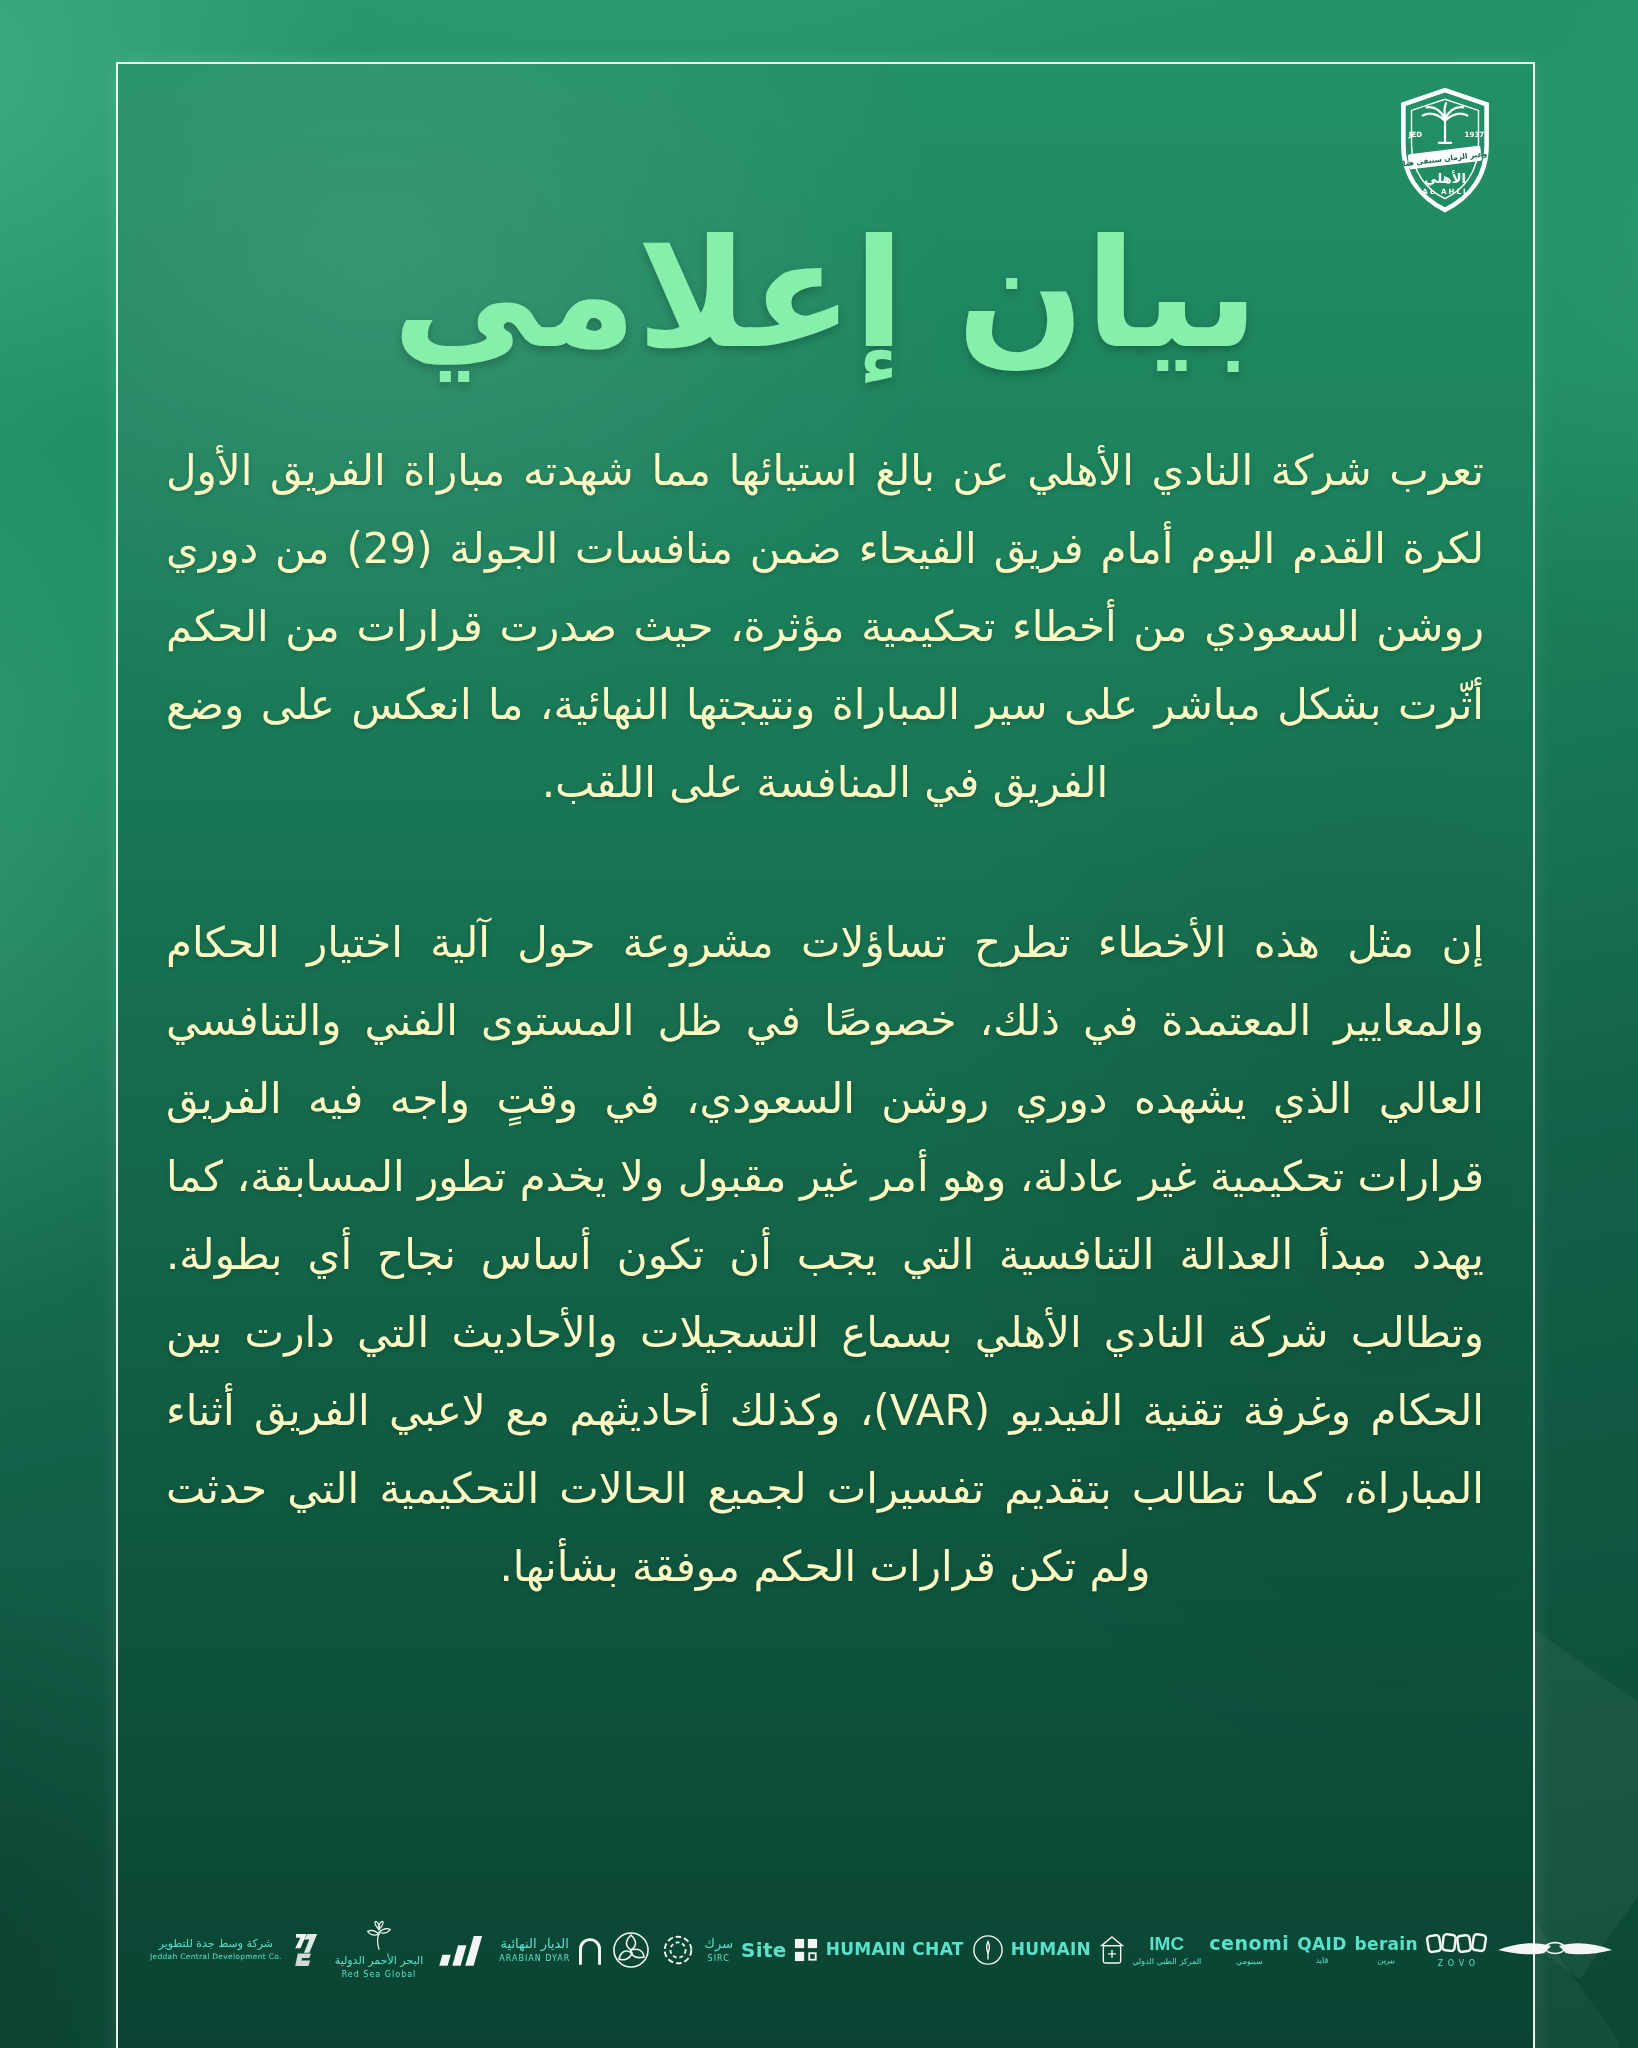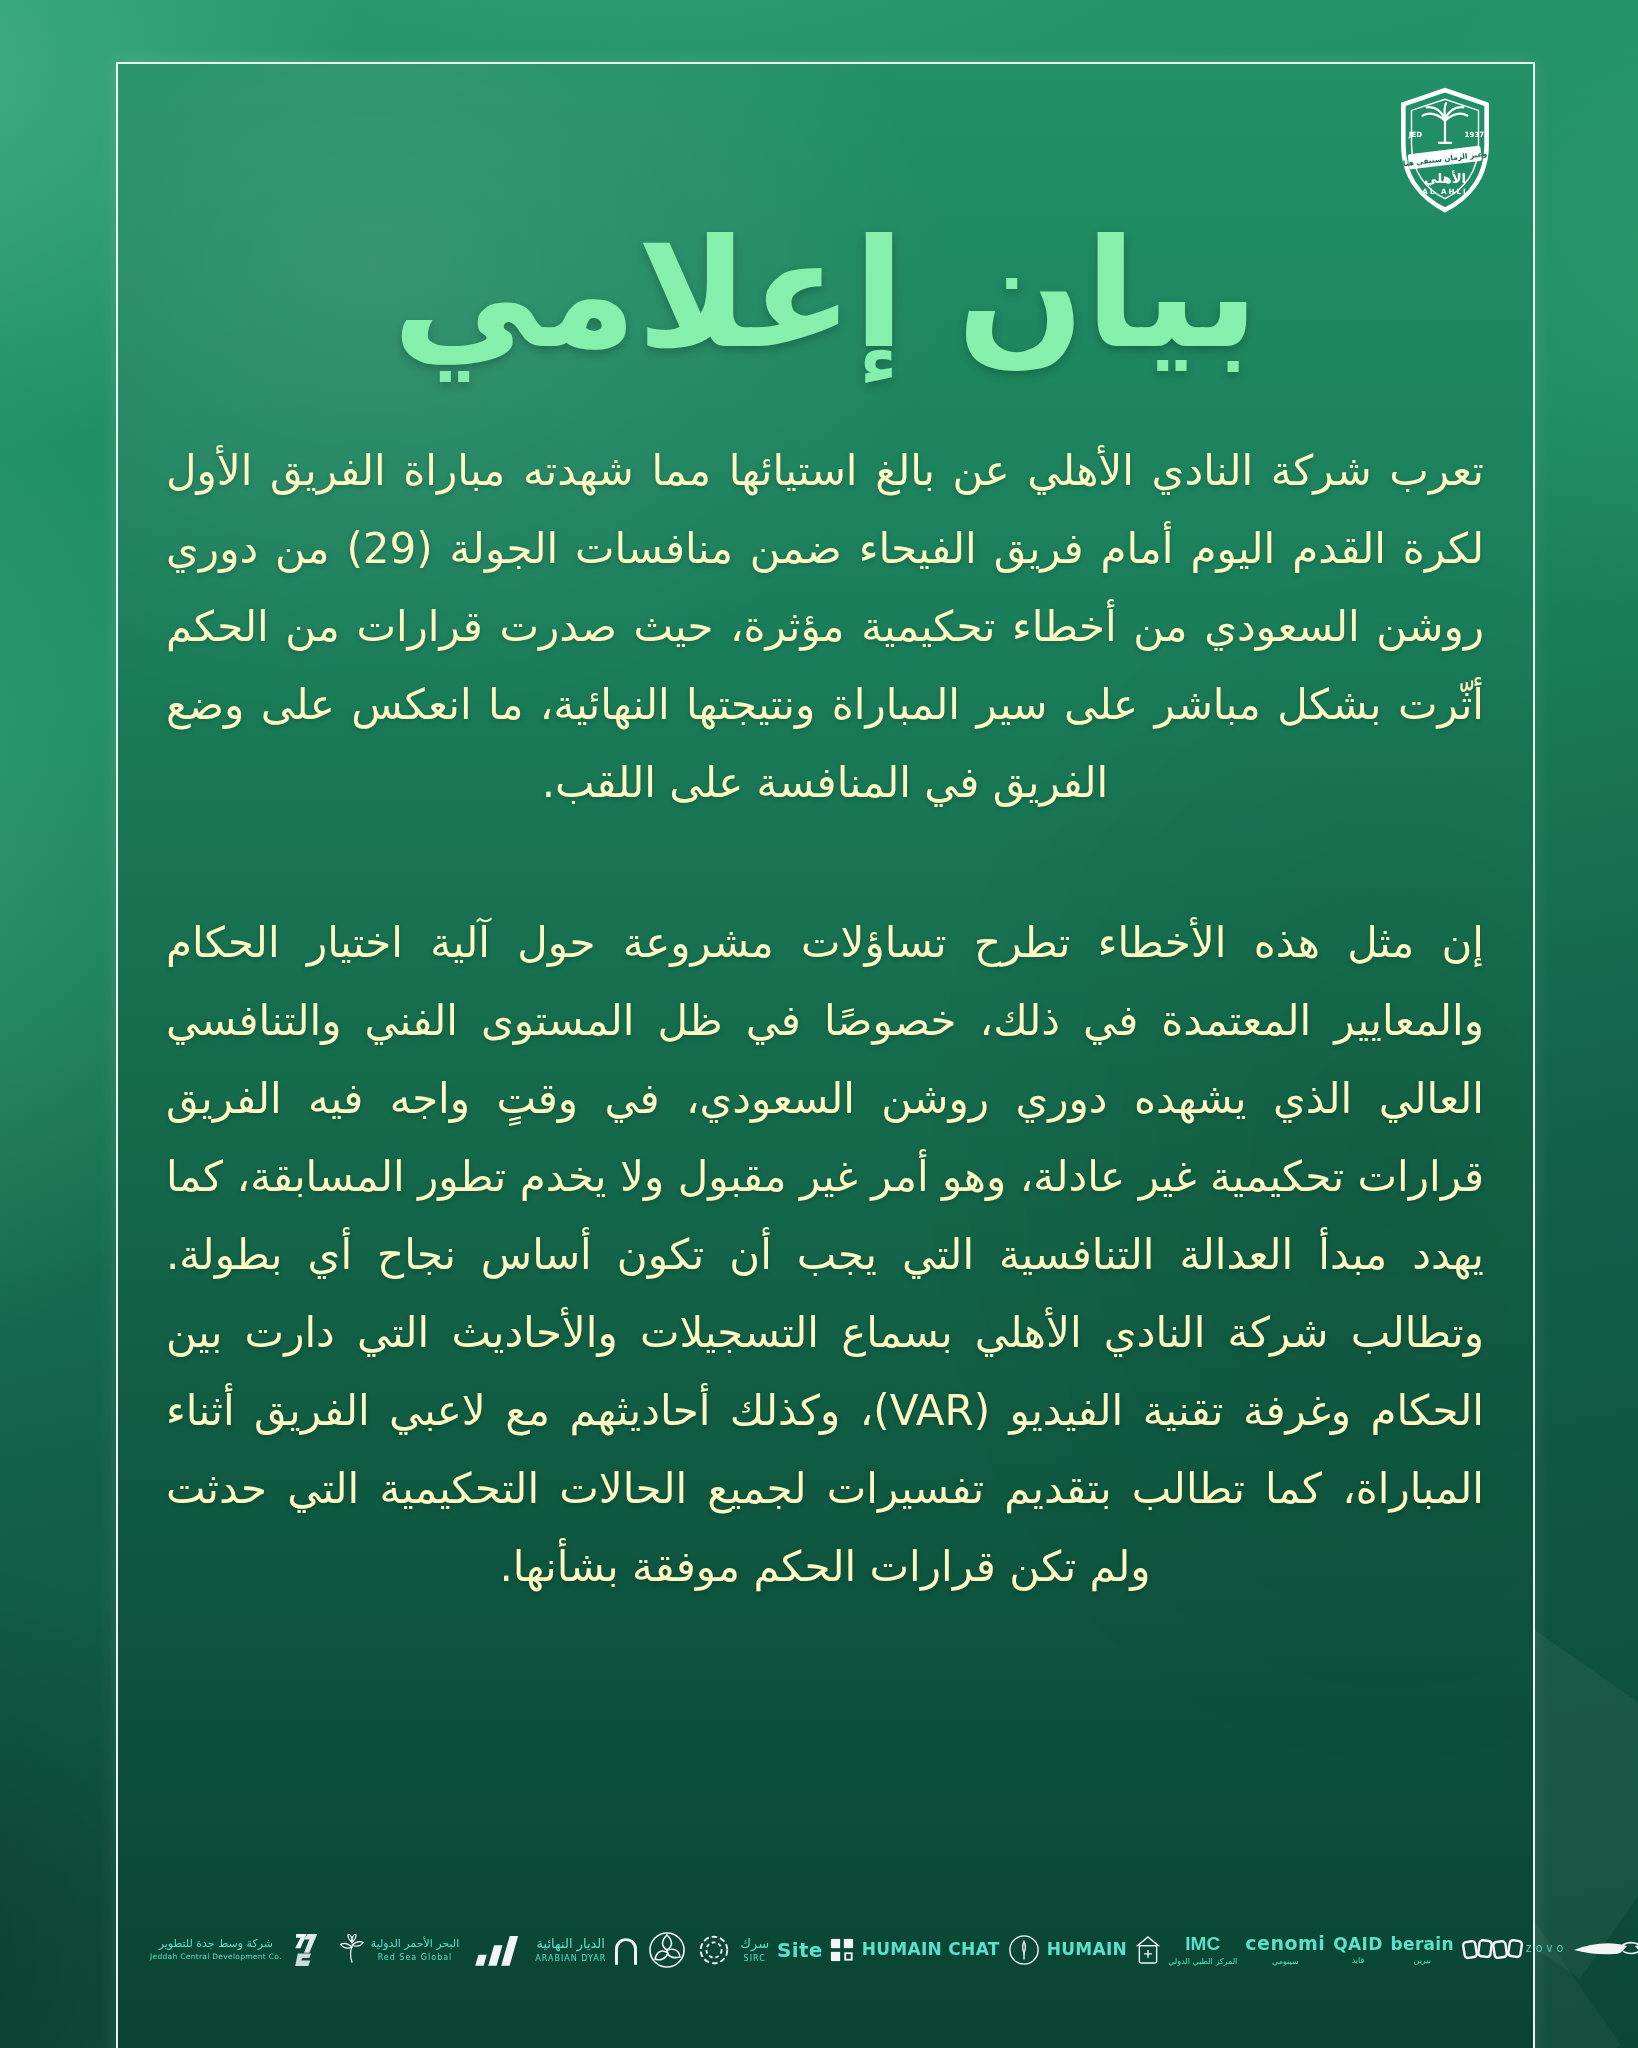--- a/index.html
+++ b/index.html
@@ -58,21 +58,21 @@
     font-size:42px;line-height:78px;
     text-align:justify;text-align-last:center;
     text-shadow:0 2px 5px rgba(0,0,0,.18);
   }
   
   .sponsors{
     position:absolute;left:150px;top:1898px;width:1340px;height:104px;
     display:flex;align-items:center;justify-content:space-between;gap:8px;
   }
   .sp{display:flex;align-items:center;gap:7px;color:#5eead4;opacity:.95;white-space:nowrap;}
-  .sp.sp-top{flex-direction:row;gap:2px;}
+  .sp.sp-top{flex-direction:column;gap:2px;}
   .sp-col{display:flex;flex-direction:column;align-items:center;gap:2px;text-align:center;line-height:1.15;}
   .sp-l1{font-size:13px;}
   .sp-l2{font-size:8px;letter-spacing:1px;}
   .sp-bold .sp-l1{font-weight:bold;font-size:17px;letter-spacing:.3px;}
   .sp-div{width:2px;height:54px;background:rgba(255,255,255,.5);}
   .sp-icon{display:flex;align-items:center;}
   .sp[data-name="sponsor-jeddah-central-development"] .sp-l1{font-size:11px;}
   .sp[data-name="sponsor-jeddah-central-development"] .sp-l2{font-size:7.5px;letter-spacing:.3px;}
   .sp[data-name="sponsor-red-sea-global"] .sp-l1{font-size:11px;}
   .sp[data-name="sponsor-imc"] .sp-l1{font-family:Liberation Sans, sans-serif;font-weight:bold;font-size:19px;}

